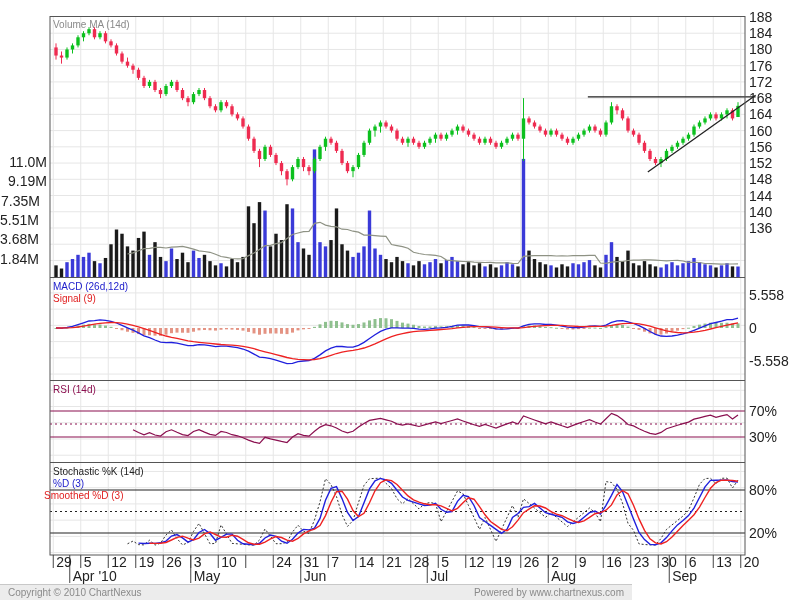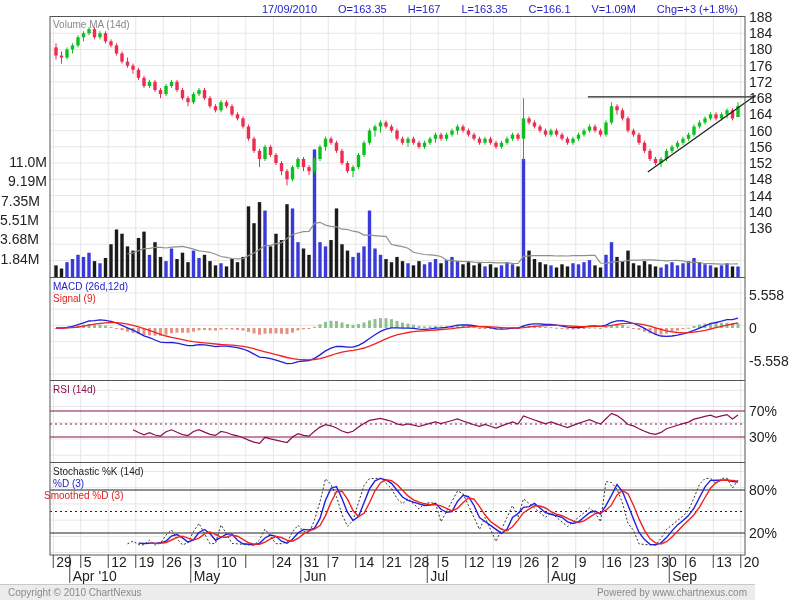--- a/index.html
+++ b/index.html
@@ -5,37 +5,28 @@
   html,body{margin:0;padding:0;background:#fff;}
   #screen{position:relative;width:800px;height:600px;background:#fff;overflow:hidden;
           font-family:"Liberation Sans",sans-serif;}
   #chart-svg{position:absolute;left:0;top:0;}
   .lbl{position:absolute;font-size:14px;color:#222;white-space:nowrap;line-height:11px;}
   .hdr-title{position:absolute;left:35px;top:2px;font-size:12px;font-weight:bold;color:#111;}
   .hdr-info{position:absolute;left:262px;top:3px;display:flex;gap:21px;font-size:11px;color:#2222cc;}
   .legend{position:absolute;font-size:10px;line-height:11px;}
   .lg-gray{color:#8a8a8a}.lg-blue{color:#2020cc}.lg-red{color:#e02020}
   .lg-purple{color:#8a0f4f}.lg-black{color:#222}
-  #footer{position:absolute;left:0;top:584px;width:755px;height:16px;background:#ececec;border-top:1px solid #c8c8c8;box-sizing:border-box;}
+  #footer{position:absolute;left:0;top:584px;width:632px;height:16px;background:#ececec;border-top:1px solid #c8c8c8;box-sizing:border-box;}
   .foot-txt{position:absolute;top:2px;font-size:10px;color:#8a8a8a;}
 </style>
 </head>
 <body>
 
 <div id="screen">
 
-  <div class="hdr-info">
-    <span>17/09/2010</span>
-    <span>O=163.35</span>
-    <span>H=167</span>
-    <span>L=163.35</span>
-    <span>C=166.1</span>
-    <span>V=1.09M</span>
-    <span>Chg=+3 (+1.8%)</span>
-  </div>
 
   <svg id="chart-svg" width="800" height="600">
       <line x1="50" y1="33.230000000000004" x2="745" y2="33.230000000000004" stroke="#e6e6e6" stroke-width="1"></line>
       <line x1="50" y1="49.46" x2="745" y2="49.46" stroke="#e6e6e6" stroke-width="1"></line>
       <line x1="50" y1="65.69" x2="745" y2="65.69" stroke="#e6e6e6" stroke-width="1"></line>
       <line x1="50" y1="81.92" x2="745" y2="81.92" stroke="#e6e6e6" stroke-width="1"></line>
       <line x1="50" y1="98.15" x2="745" y2="98.15" stroke="#e6e6e6" stroke-width="1"></line>
       <line x1="50" y1="114.38" x2="745" y2="114.38" stroke="#e6e6e6" stroke-width="1"></line>
       <line x1="50" y1="130.61" x2="745" y2="130.61" stroke="#e6e6e6" stroke-width="1"></line>
       <line x1="50" y1="146.84" x2="745" y2="146.84" stroke="#e6e6e6" stroke-width="1"></line>
@@ -655,21 +646,21 @@
       <span class="lbl" style="left: 749px; top: 158.052px;">152</span>
       <span class="lbl" style="left: 749px; top: 174.28px;">148</span>
       <span class="lbl" style="left: 749px; top: 190.508px;">144</span>
       <span class="lbl" style="left: 749px; top: 206.736px;">140</span>
       <span class="lbl" style="left: 749px; top: 222.964px;">136</span>
       <span class="lbl" style="left: 0px; width: 47px; text-align: right; top: 157.06px;">11.0M</span>
       <span class="lbl" style="left: 0px; width: 47px; text-align: right; top: 176.137px;">9.19M</span>
       <span class="lbl" style="left: 0px; width: 40px; text-align: right; top: 195.531px;">7.35M</span>
       <span class="lbl" style="left: 0px; width: 38px; text-align: right; top: 214.925px;">5.51M</span>
       <span class="lbl" style="left: 0px; width: 39px; text-align: left; top: 234.213px;">3.68M</span>
-      <span class="lbl" style="left: 0px; width: 40px; text-align: center; top: 253.606px;">1.84M</span>
+      <span class="lbl" style="left: 0px; width: 40px; text-align: left; top: 253.606px;">1.84M</span>
       <span class="lbl" style="left: 749px; top: 289.985px;">5.558</span>
       <span class="lbl" style="left: 749px; top: 323px;">0</span>
       <span class="lbl" style="left: 749px; top: 356.015px;">-5.558</span>
       <span class="lbl" style="left: 749px; top: 406px;">70%</span>
       <span class="lbl" style="left: 749px; top: 432px;">30%</span>
       <span class="lbl" style="left: 749px; top: 485px;">80%</span>
       <span class="lbl" style="left: 749px; top: 528.002px;">20%</span>
       <span class="lbl" style="left: 56.25px; top: 557px;">29</span>
       <span class="lbl" style="left: 83.75px; top: 557px;">5</span>
       <span class="lbl" style="left: 111.25px; top: 557px;">12</span>

